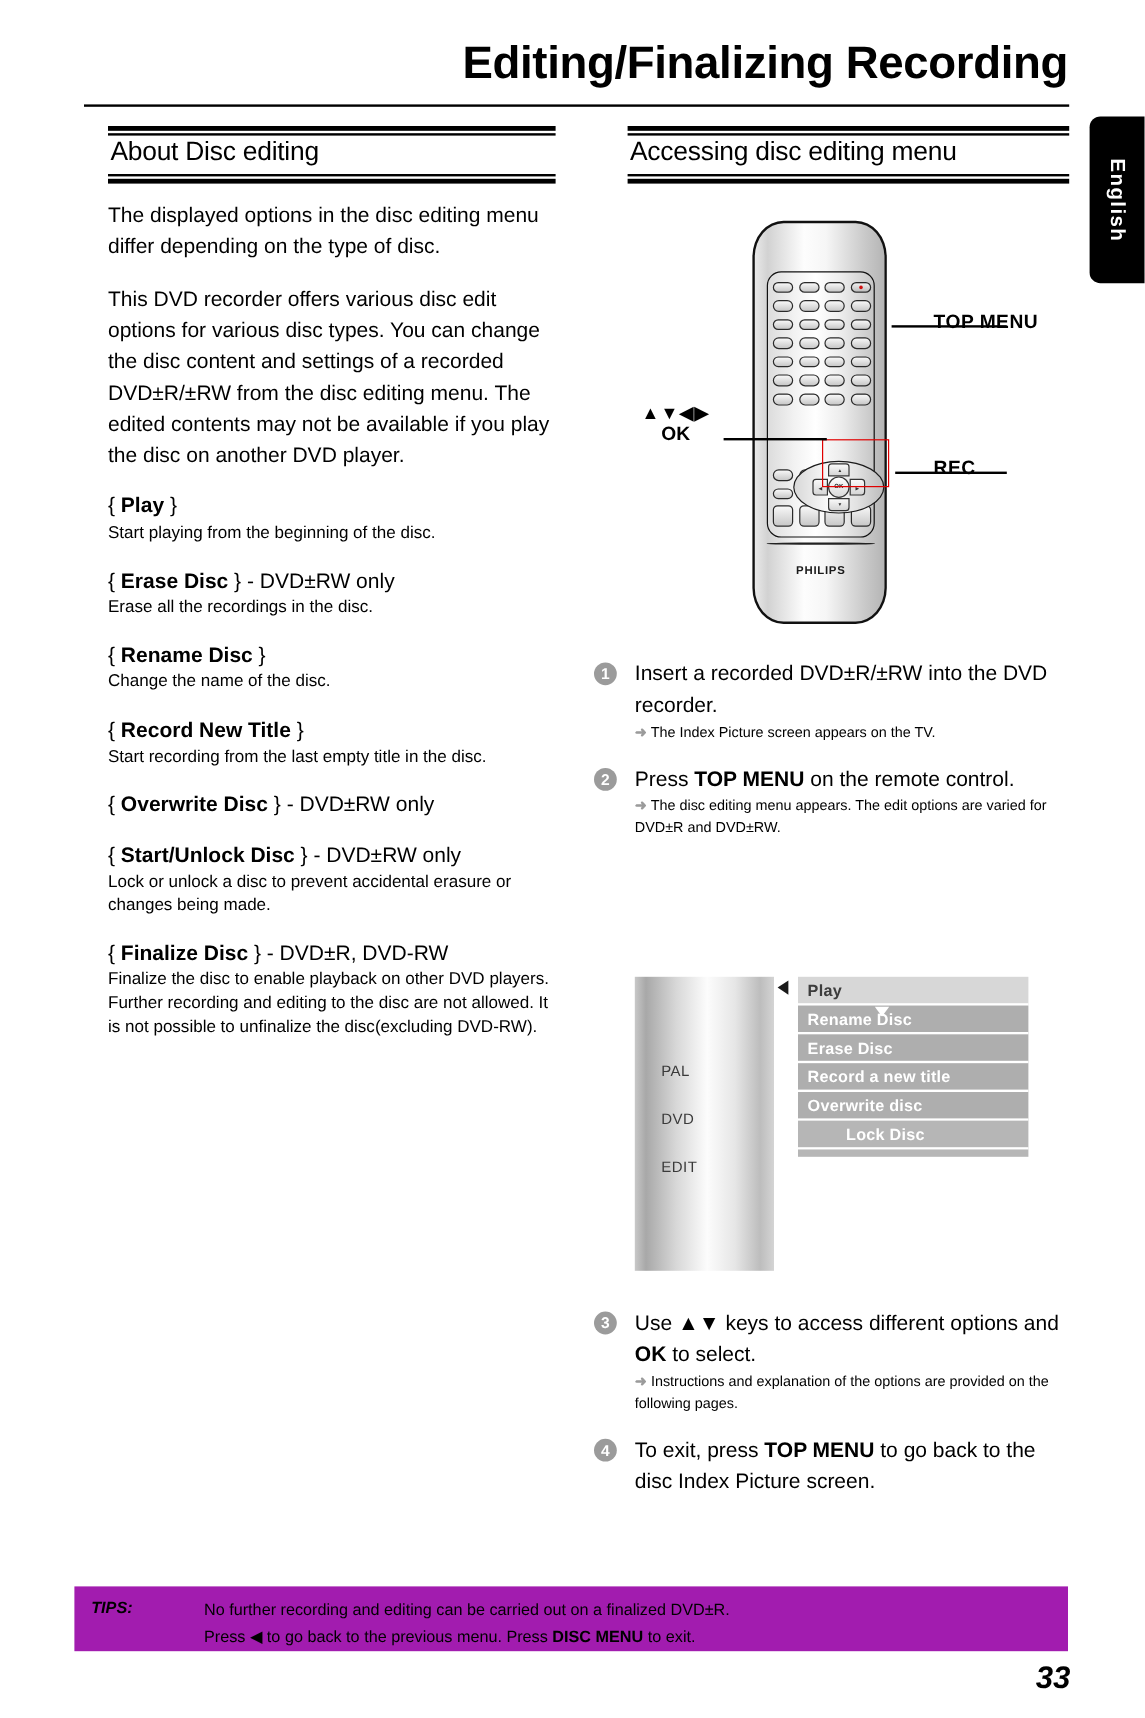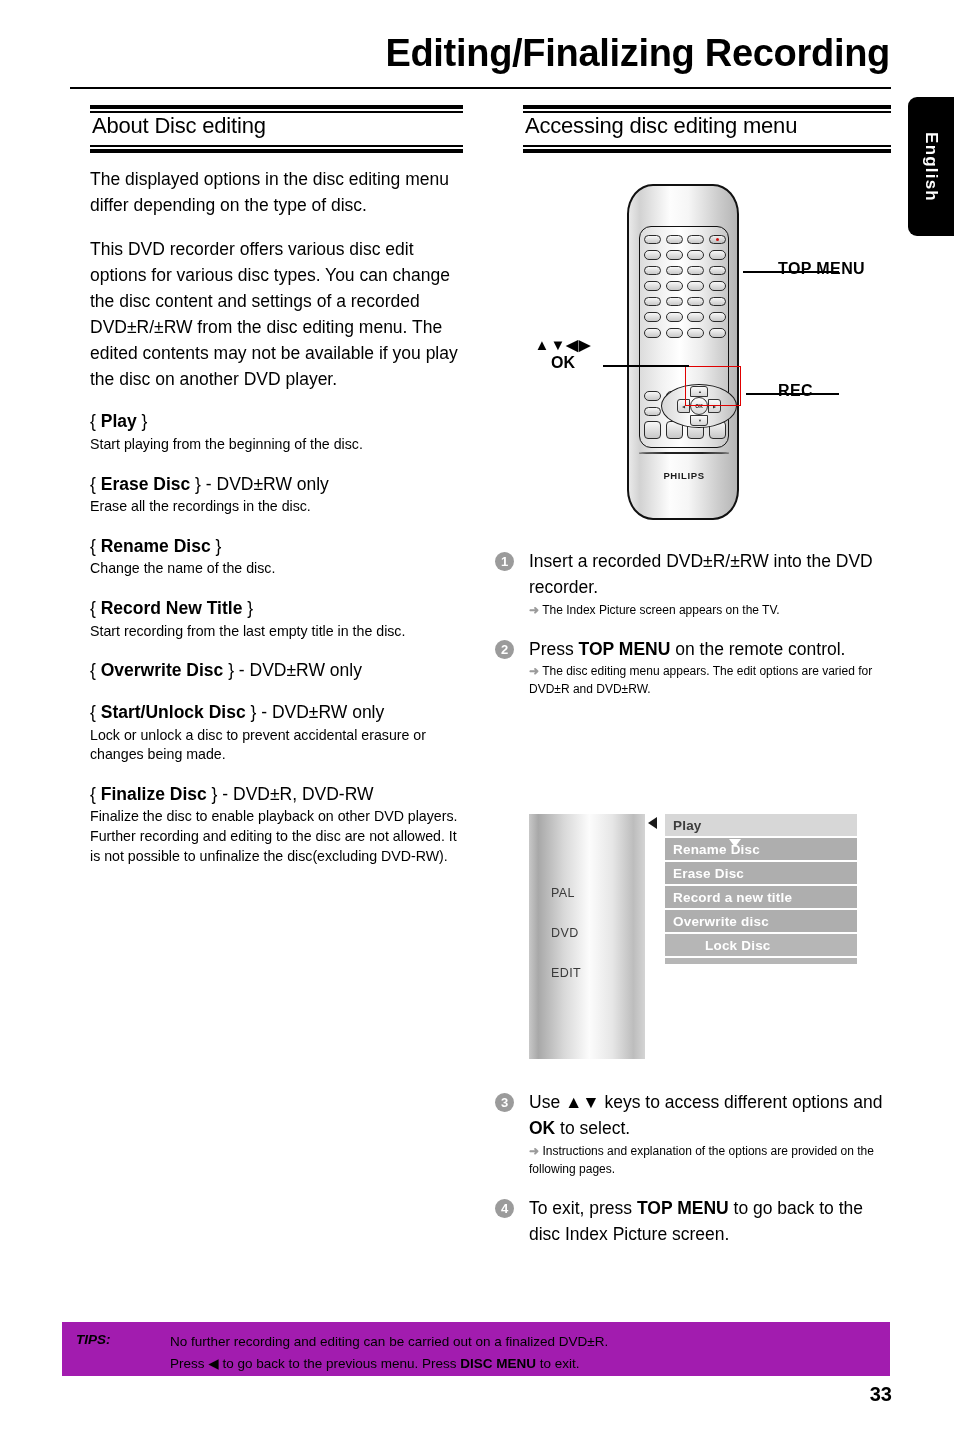--- a/index.html
+++ b/index.html
@@ -386,22 +386,23 @@
     left: 72px; top: 9px;
     font-size: 13.5px;
     line-height: 1.62;
     margin-left: 36px;
   }
   .tips-lines b { font-weight: bold; }
   .page-num {
     position: absolute;
     right: 62px;
     top: 1383px;
-    font-size: 20px;
-    font-weight: bold;
+    font-size: 26px;
+    font-weight: bold;
+    font-style: italic;
   }
 </style>
 </head>
 <body>
 
 <div id="page">
 
   <div class="page-header">
     <div class="title">Editing/Finalizing Recording</div>
   </div>

